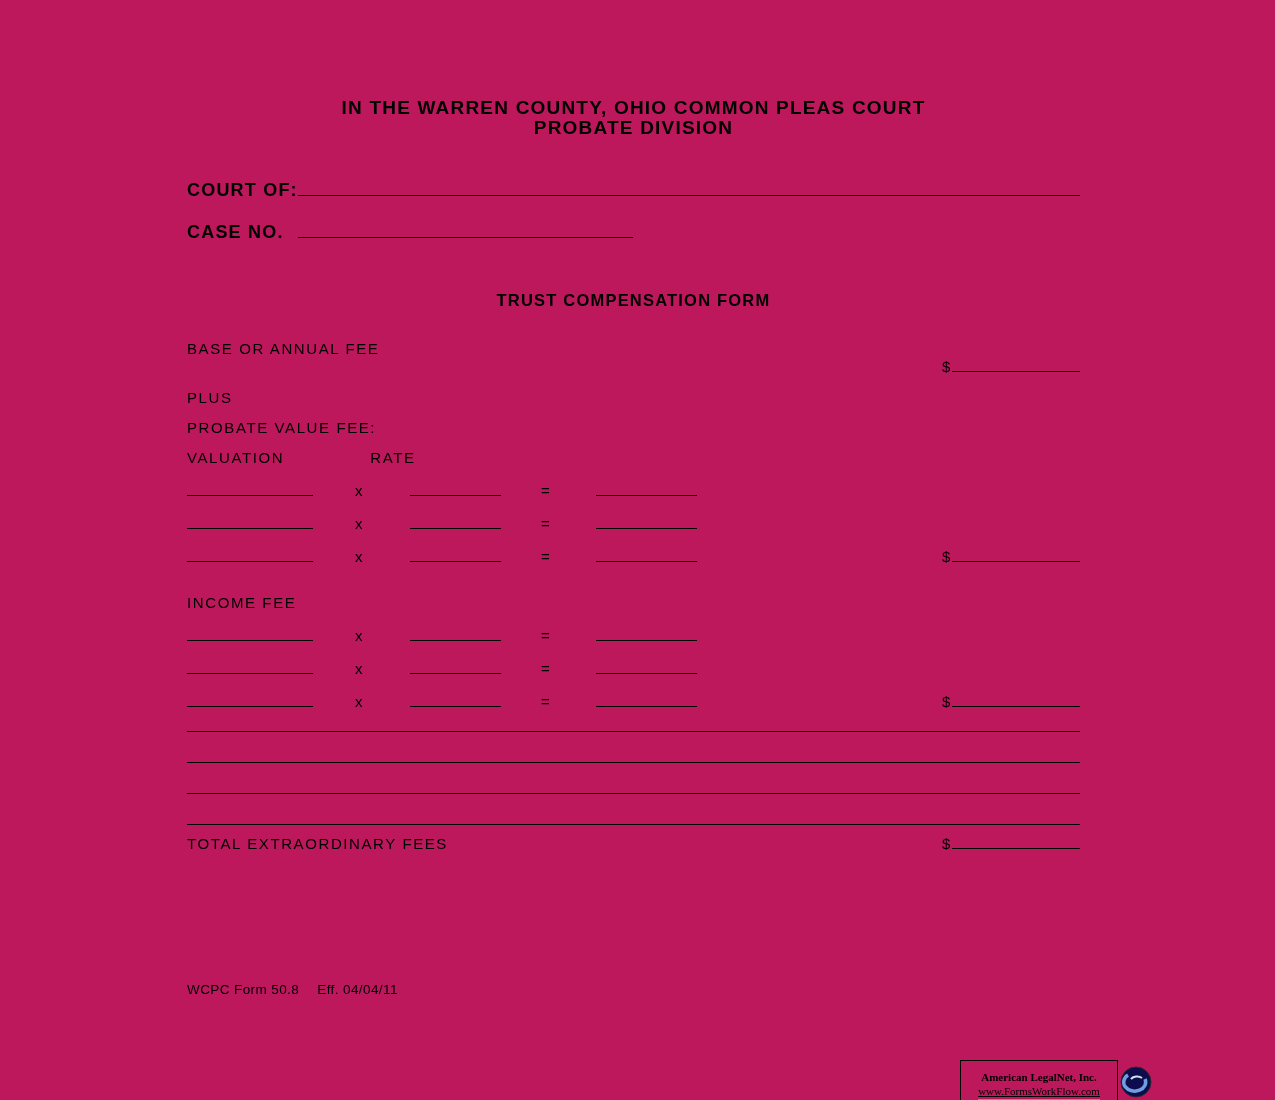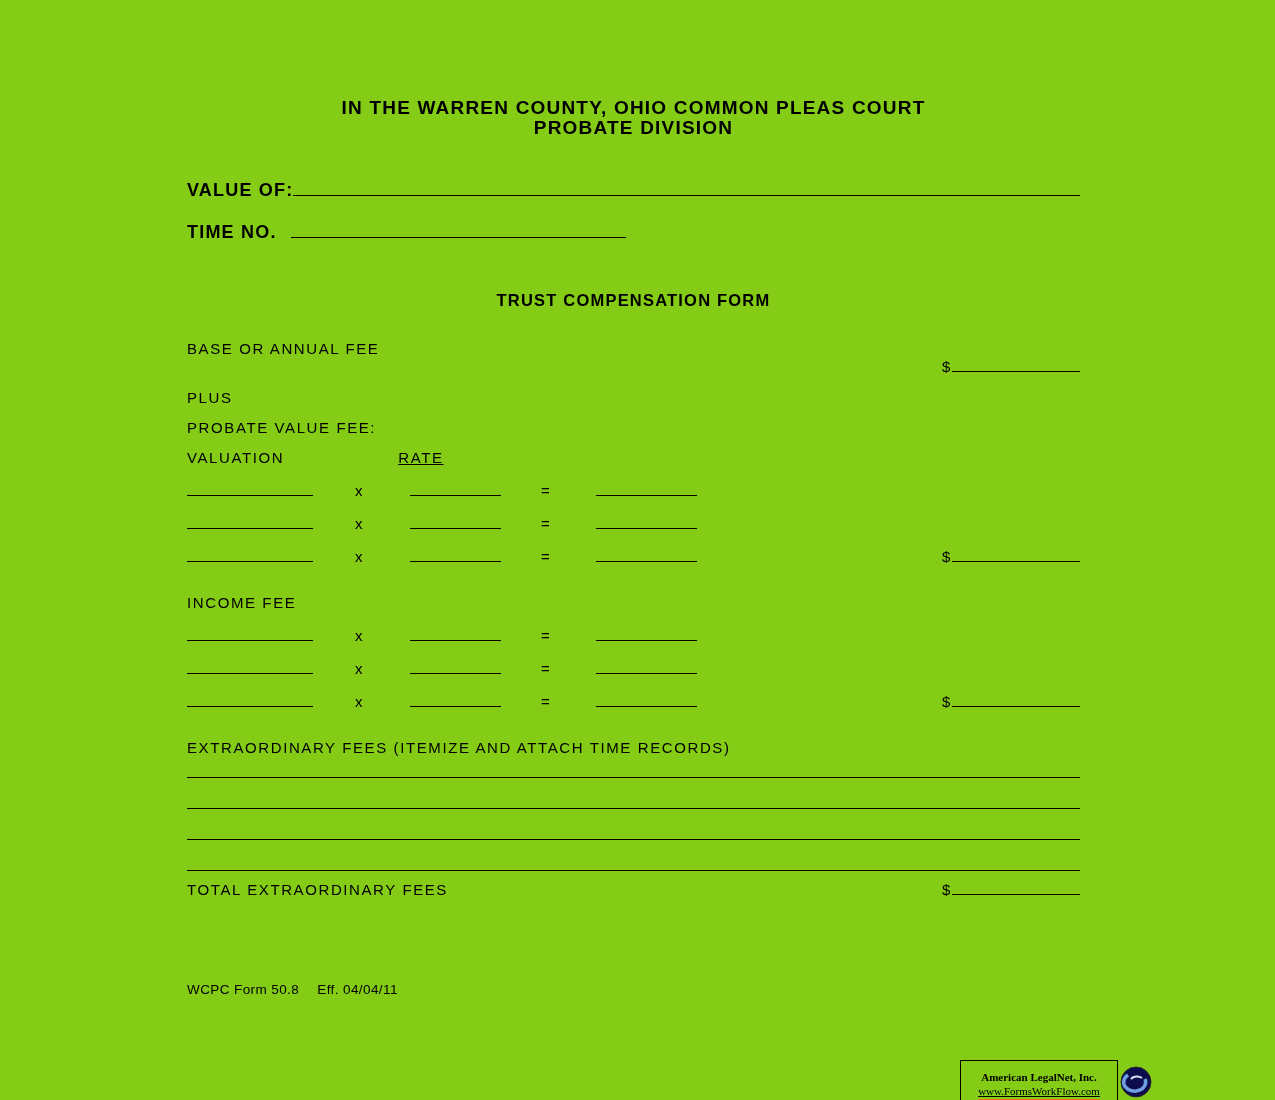--- a/index.html
+++ b/index.html
@@ -5,21 +5,21 @@
   * { margin: 0; padding: 0; box-sizing: border-box; }
   html, body { background: #ffffff; }
   body {
     font-family: "Liberation Sans", sans-serif;
     color: #000;
   }
   .page {
     position: relative;
     width: 1275px;
     height: 1100px;
-    background: #84cc16;
+    background: #be185d;
     overflow: hidden;
   }
   .content {
     position: absolute;
     left: 187px;
     width: 893px;
     top: 0;
   }
 
   .title {
@@ -70,21 +70,21 @@
   }
   .base-fee-row { margin-top: 30px; flex-direction: column; }
   .plus-row { margin-top: 14px; }
   .market-row { margin-top: 13px; }
 
   .col-headers {
     display: flex;
     align-items: baseline;
     margin-top: 13px;
   }
-  .rate-header { margin-left: 114px; text-decoration: underline; }
+  .rate-header { margin-left: 86px; }
 
   .calc-row {
     display: flex;
     align-items: baseline;
     margin-top: 15px;
     font-size: 15px;
     letter-spacing: 1.6px;
   }
   .calc-row .b1 { width: 126px; }
   .calc-row .op-x { margin-left: 42px; }
@@ -156,26 +156,26 @@
 
 <div class="page">
   <div class="content">
 
     <div class="title">
       <div>IN THE WARREN COUNTY, OHIO COMMON PLEAS COURT</div>
       <div>PROBATE DIVISION</div>
     </div>
 
     <div class="caption-row trust-row">
-      <span>VALUE OF:</span>
+      <span>COURT OF:</span>
       <span class="blank grow"></span>
     </div>
 
     <div class="caption-row case-row">
-      <span>TIME NO.</span>
+      <span>CASE NO.</span>
       <span class="blank case-blank"></span>
     </div>
 
     <div class="form-heading">TRUST COMPENSATION FORM</div>
 
     <div class="fee-row base-fee-row body-text">
       <span>BASE OR ANNUAL FEE</span>
       <span class="dollar-group">
         <span>$</span>
         <span class="blank money-blank"></span>
@@ -242,21 +242,20 @@
       <span class="op-x">x</span>
       <span class="blank b2"></span>
       <span class="op-eq">=</span>
       <span class="blank b3"></span>
       <span class="dollar-group">
         <span>$</span>
         <span class="blank money-blank"></span>
       </span>
     </div>
 
-    <div class="extra-row body-text">EXTRAORDINARY FEES (ITEMIZE AND ATTACH TIME RECORDS)</div>
 
     <div class="extra-line first"></div>
     <div class="extra-line"></div>
     <div class="extra-line"></div>
     <div class="extra-line"></div>
 
     <div class="fee-row total-row body-text">
       <span>TOTAL EXTRAORDINARY FEES</span>
       <span class="dollar-group">
         <span>$</span>

